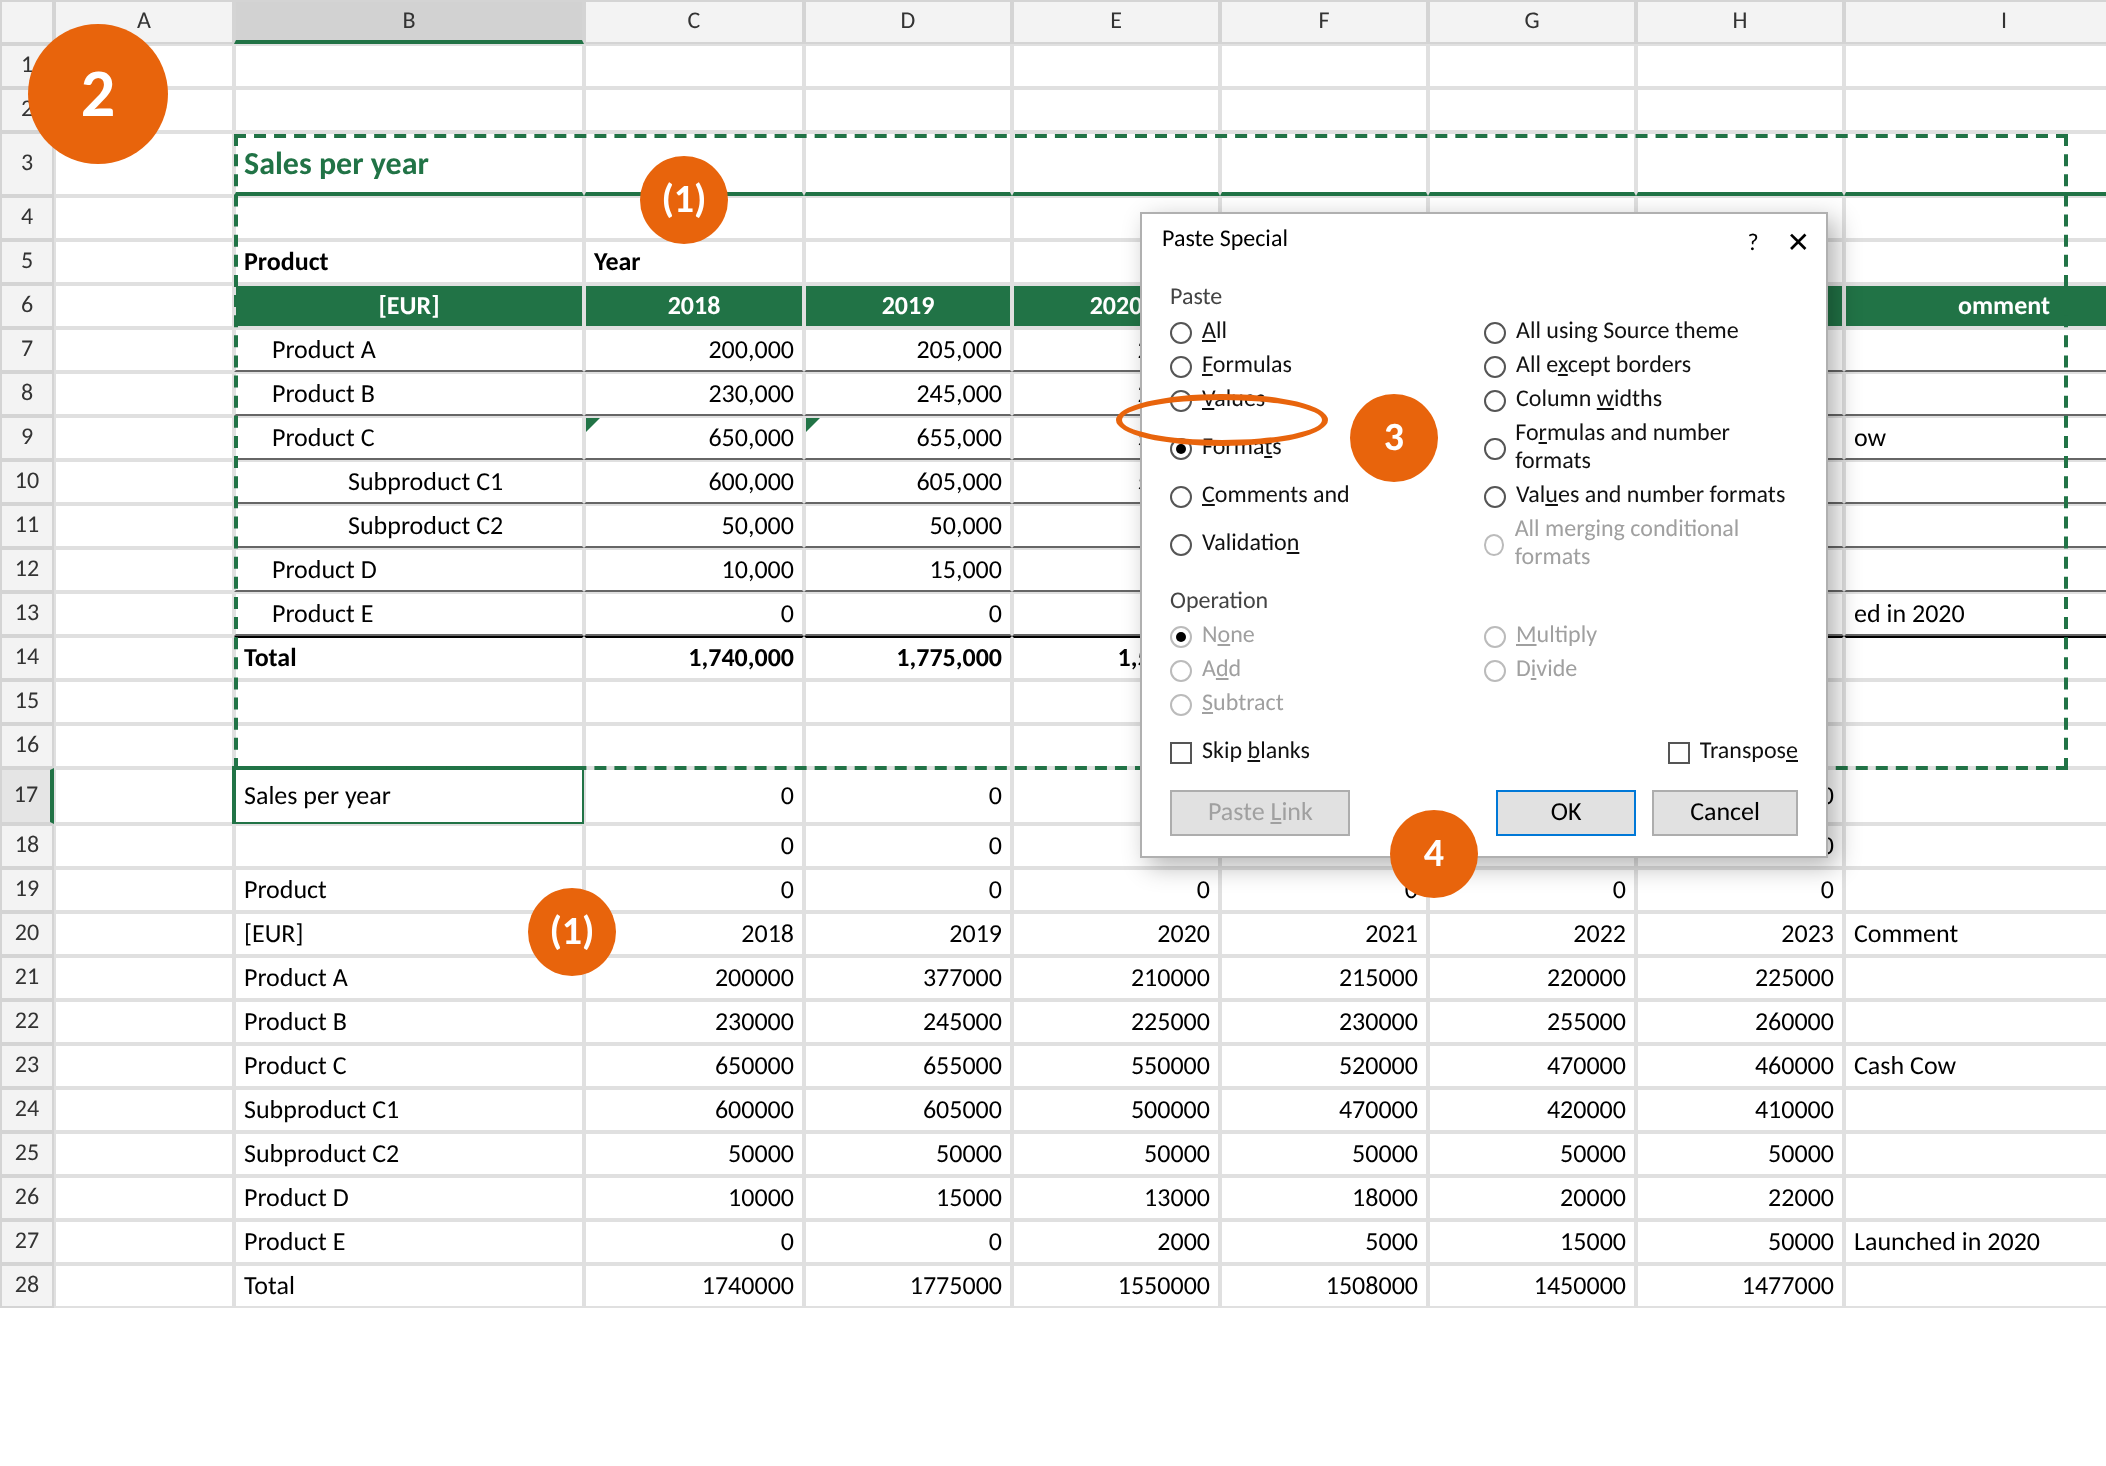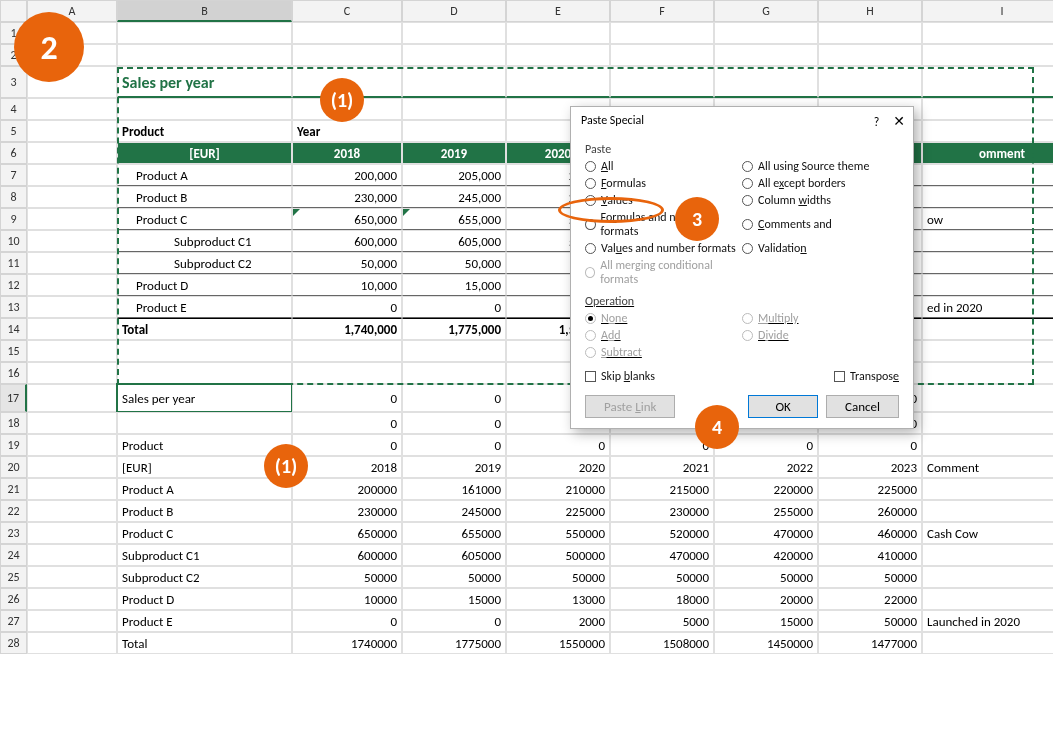--- a/index.html
+++ b/index.html
@@ -282,21 +282,21 @@
   <div class="cell num">2020</div>
   <div class="cell num">2021</div>
   <div class="cell num">2022</div>
   <div class="cell num">2023</div>
   <div class="cell">Comment</div>
 
   <div class="rowhdr">21</div>
   <div class="cell"></div>
   <div class="cell">Product A</div>
   <div class="cell num">200000</div>
-  <div class="cell num">161000</div>
+  <div class="cell num">377000</div>
   <div class="cell num">210000</div>
   <div class="cell num">215000</div>
   <div class="cell num">220000</div>
   <div class="cell num">225000</div>
   <div class="cell num">0</div>
 
   <div class="rowhdr">22</div>
   <div class="cell"></div>
   <div class="cell">Product B</div>
   <div class="cell num">230000</div>
@@ -406,20 +406,24 @@
           </div>
         <div class="opt">
             <span class="radio"></span>
             <span><span class="u">V</span>alues</span>
           </div>
         <div class="opt">
             <span class="radio"></span>
             <span>Column <span class="u">w</span>idths</span>
           </div>
         <div class="opt">
+            <span class="radio sel"></span>
+            <span>Forma<span class="u">t</span>s</span>
+          </div>
+        <div class="opt">
             <span class="radio"></span>
             <span>Fo<span class="u">r</span>mulas and number formats</span>
           </div>
         <div class="opt">
             <span class="radio"></span>
             <span><span class="u">C</span>omments and</span>
           </div>
         <div class="opt">
             <span class="radio"></span>
             <span>Val<span class="u">u</span>es and number formats</span>
@@ -427,21 +431,21 @@
         <div class="opt">
             <span class="radio"></span>
             <span>Validatio<span class="u">n</span></span>
           </div>
         <div class="opt dis">
             <span class="radio dis"></span>
             <span>All merging conditional formats</span>
           </div>
       </div>
     </div>
-    <div class="grp" style="margin-top:8px;text-decoration:underline;">
+    <div class="grp" style="margin-top:8px;">
       <div class="grp-label">Operation</div>
       <div class="opts">
         <div class="opt dis">
             <span class="radio dis sel"></span>
             <span>N<span class="u">o</span>ne</span>
           </div>
         <div class="opt dis">
             <span class="radio dis"></span>
             <span><span class="u">M</span>ultiply</span>
           </div>

